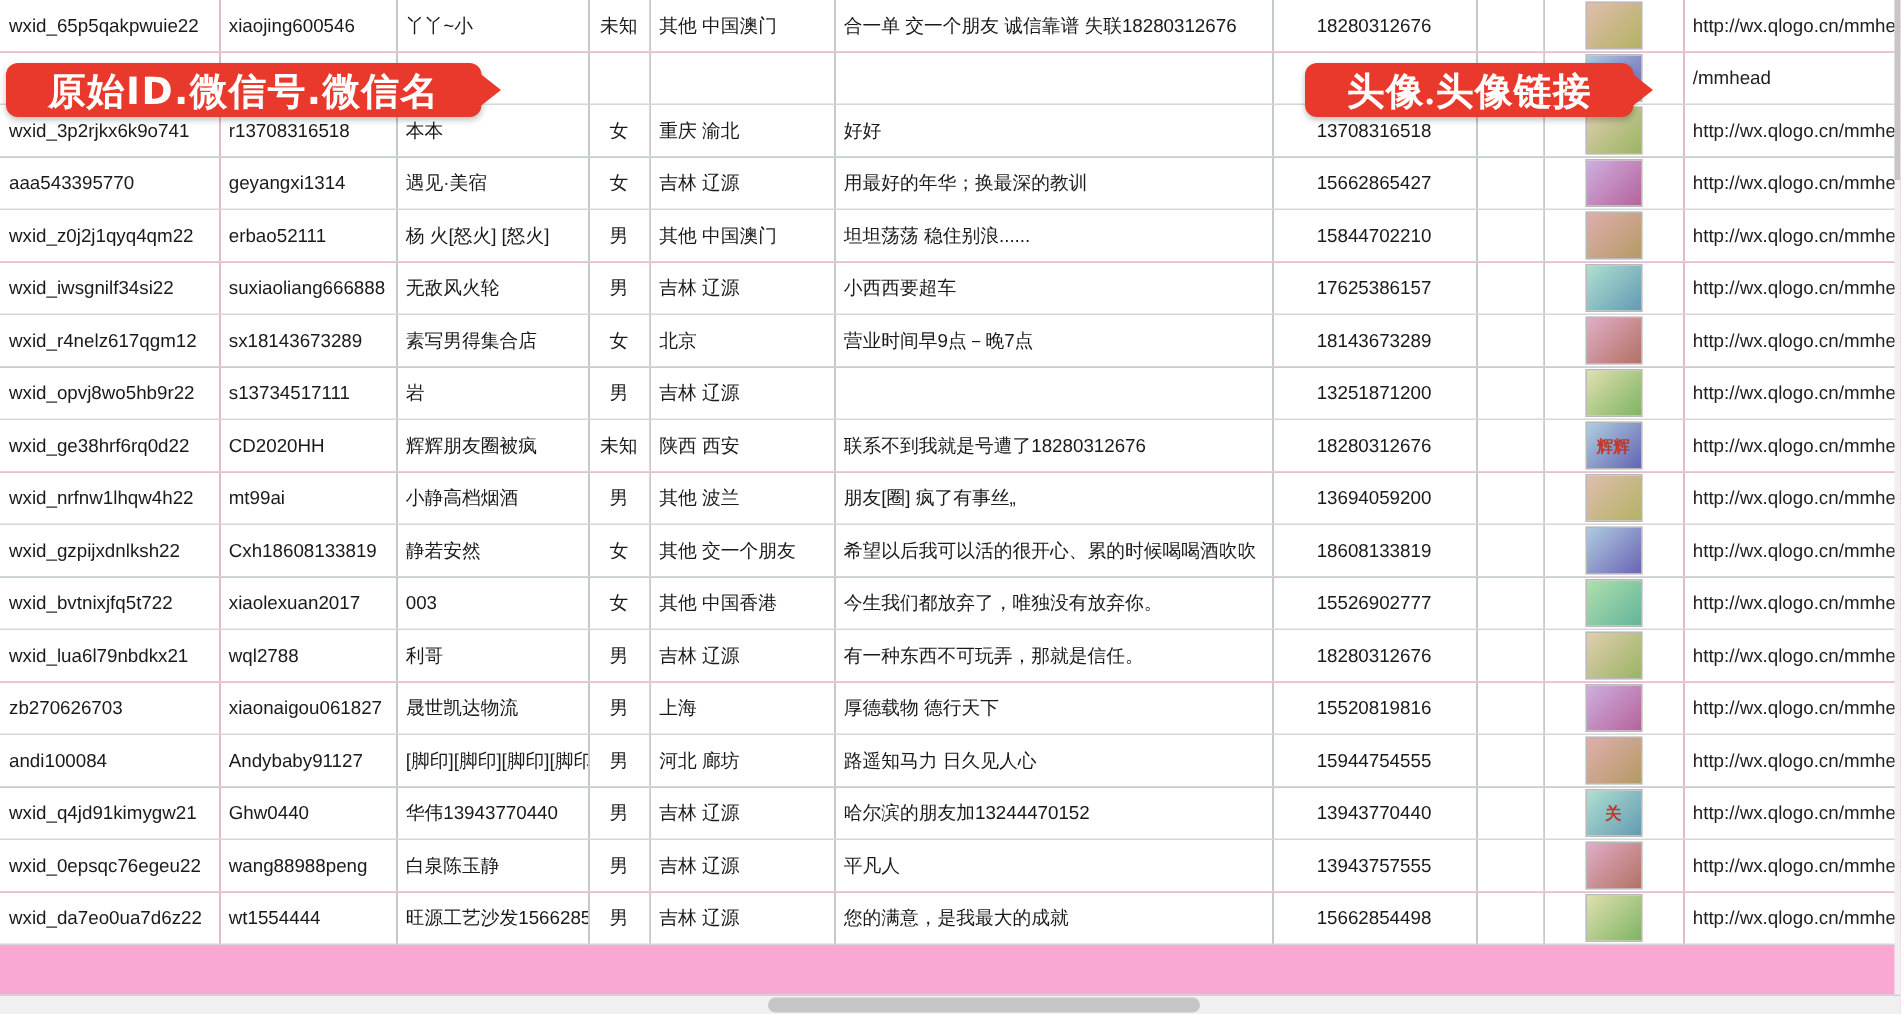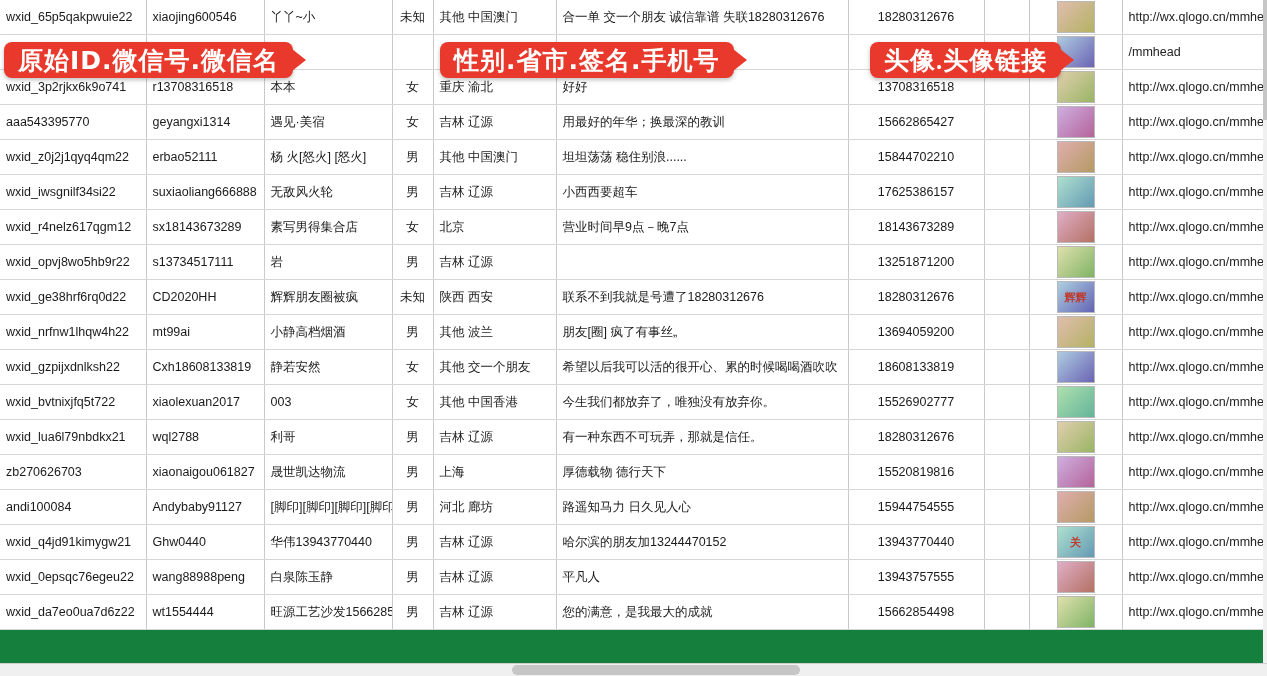--- a/index.html
+++ b/index.html
@@ -6,21 +6,21 @@
     margin: 0;
     padding: 0;
     background: #ffffff;
     font-family: "Liberation Sans", sans-serif;
   }
   #app {
     position: relative;
     width: 1267px;
     height: 676px;
     overflow: hidden;
-    background: #15803d;
+    background: #f9a8d4;
   }
   table.sheet {
     border-collapse: collapse;
     table-layout: fixed;
     width: 1267px;
     font-size: 12.5px;
     color: #1a1a1a;
   }
   table.sheet td {
     border-right: 1px solid #c9c9c9;
@@ -75,21 +75,21 @@
 
   
   .banner {
     position: absolute;
     background: #e8392c;
     color: #ffffff;
     font-weight: bold;
     font-size: 25px;
     letter-spacing: 1px;
     border-radius: 8px;
-    padding: 6px 14px;
+    padding: 6px 28px;
     white-space: nowrap;
     box-shadow: 0 2px 4px rgba(0,0,0,0.25);
     display: flex;
     align-items: center;
     height: 36px;
     box-sizing: border-box;
     font-family: "DejaVu Sans", sans-serif;
   }
   .banner::after {
     content: "";
@@ -467,23 +467,20 @@
             </span>
           </td>
           <td class="col-link">http://wx.qlogo.cn/mmhead</td>
         </tr>
       </tbody>
   </table>
 
   <div class="banner" id="banner1">
     <span>原始ID.微信号.微信名</span>
   </div>
-  <div class="banner" id="banner2">
-    <span>性别.省市.签名.手机号</span>
-  </div>
   <div class="banner" id="banner3">
     <span>头像.头像链接</span>
   </div>
 
   <div class="vscroll">
     <div class="thumb"></div>
   </div>
   <div class="hscroll">
     <div class="thumb"></div>
   </div>

